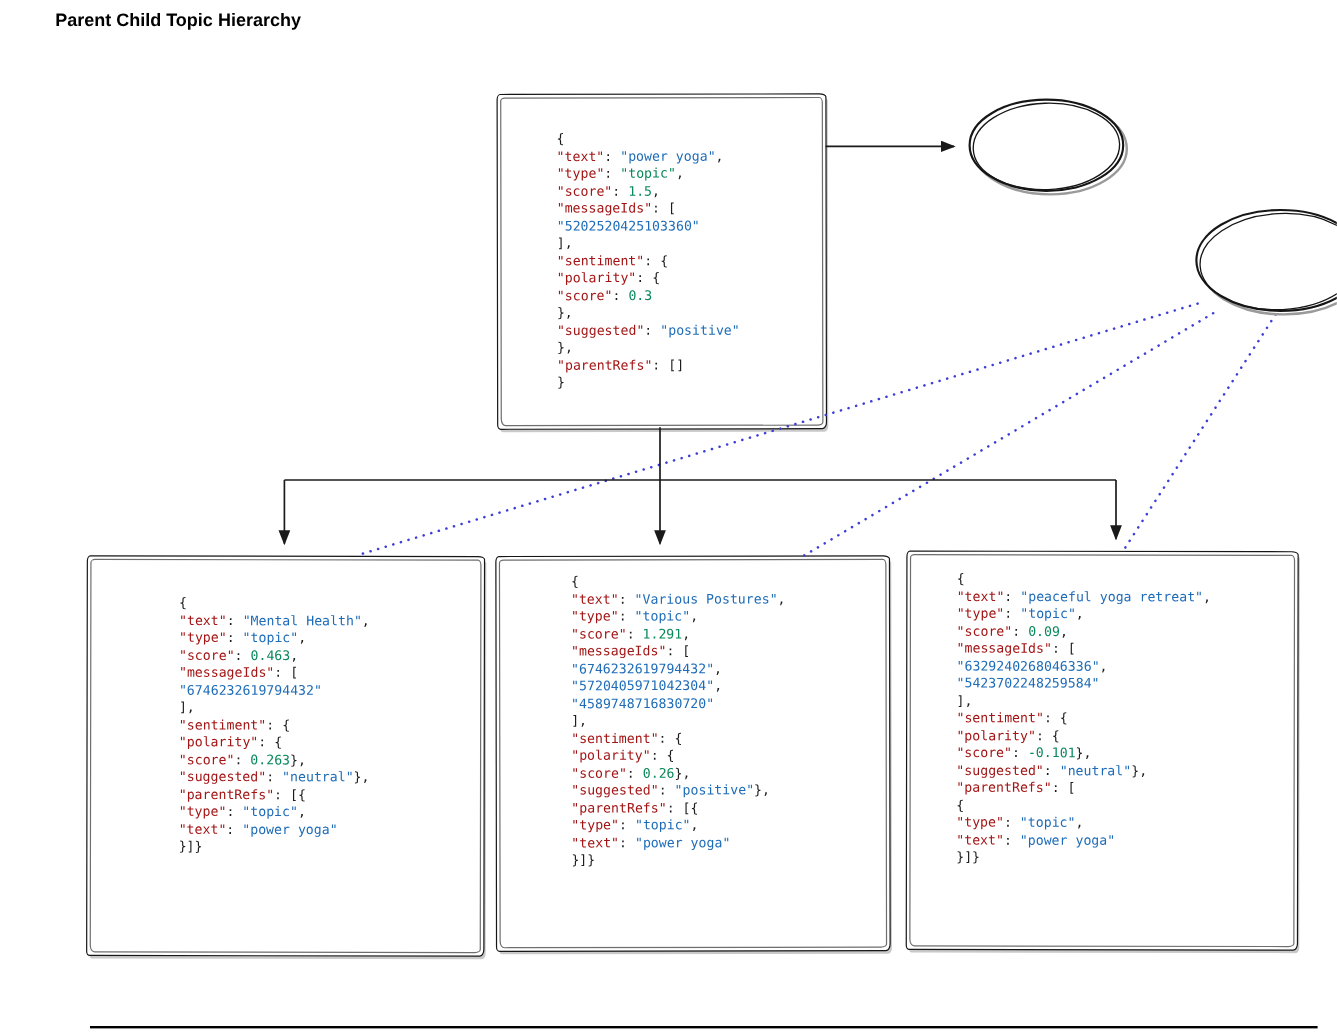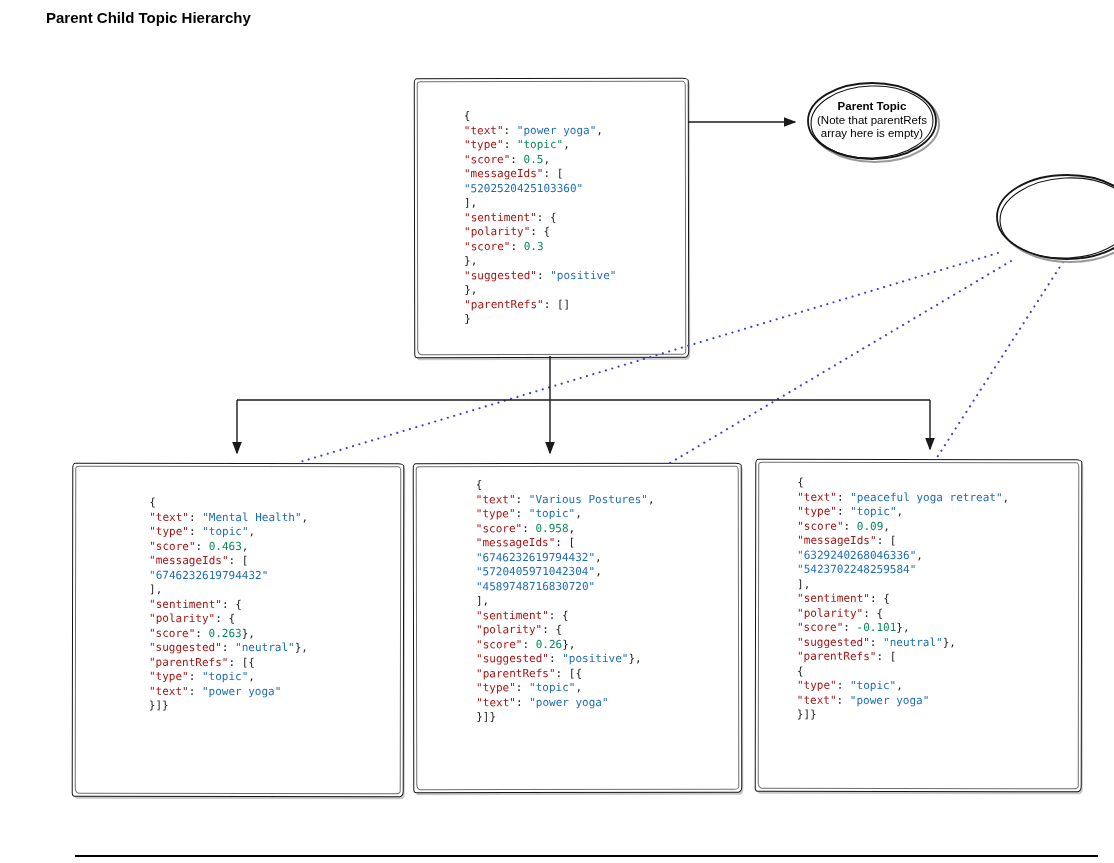--- a/index.html
+++ b/index.html
@@ -33,21 +33,21 @@
 
 <div class="canvas">
 
   <div class="page-title">Parent Child Topic Hierarchy</div>
 
   <div class="node" style="left:382px;top:78px;width:273px;height:278px;transform:rotate(-0.1deg);">
     <div class="code" style="left:49px;top:30px;">
         <div class="code-line"><span class="c-pln">{</span></div>
         <div class="code-line"><span class="c-key">"text"</span><span class="c-pln">: </span><span class="c-str">"power yoga"</span><span class="c-pln">,</span></div>
         <div class="code-line"><span class="c-key">"type"</span><span class="c-pln">: </span><span class="c-num">"topic"</span><span class="c-pln">,</span></div>
-        <div class="code-line"><span class="c-key">"score"</span><span class="c-pln">: </span><span class="c-num">0.5</span><span class="c-pln">,</span></div>
+        <div class="code-line"><span class="c-key">"score"</span><span class="c-pln">: </span><span class="c-num">1.5</span><span class="c-pln">,</span></div>
         <div class="code-line"><span class="c-key">"messageIds"</span><span class="c-pln">: [</span></div>
         <div class="code-line"><span class="c-str">"5202520425103360"</span></div>
         <div class="code-line"><span class="c-pln">],</span></div>
         <div class="code-line"><span class="c-key">"sentiment"</span><span class="c-pln">: {</span></div>
         <div class="code-line"><span class="c-key">"polarity"</span><span class="c-pln">: {</span></div>
         <div class="code-line"><span class="c-key">"score"</span><span class="c-pln">: </span><span class="c-num">0.3</span></div>
         <div class="code-line"><span class="c-pln">},</span></div>
         <div class="code-line"><span class="c-key">"suggested"</span><span class="c-pln">: </span><span class="c-str">"positive"</span></div>
         <div class="code-line"><span class="c-pln">},</span></div>
         <div class="code-line"><span class="c-key">"parentRefs"</span><span class="c-pln">: []</span></div>
@@ -73,21 +73,21 @@
         <div class="code-line"><span class="c-key">"text"</span><span class="c-pln">: </span><span class="c-str">"power yoga"</span></div>
         <div class="code-line"><span class="c-pln">}]}</span></div>
       </div>
   </div>
 
   <div class="node" style="left:381px;top:463px;width:327px;height:328px;transform:rotate(-0.1deg);">
     <div class="code" style="left:62px;top:14px;">
         <div class="code-line"><span class="c-pln">{</span></div>
         <div class="code-line"><span class="c-key">"text"</span><span class="c-pln">: </span><span class="c-str">"Various Postures"</span><span class="c-pln">,</span></div>
         <div class="code-line"><span class="c-key">"type"</span><span class="c-pln">: </span><span class="c-str">"topic"</span><span class="c-pln">,</span></div>
-        <div class="code-line"><span class="c-key">"score"</span><span class="c-pln">: </span><span class="c-num">0.958</span><span class="c-pln">,</span></div>
+        <div class="code-line"><span class="c-key">"score"</span><span class="c-pln">: </span><span class="c-num">1.291</span><span class="c-pln">,</span></div>
         <div class="code-line"><span class="c-key">"messageIds"</span><span class="c-pln">: [</span></div>
         <div class="code-line"><span class="c-str">"6746232619794432"</span><span class="c-pln">,</span></div>
         <div class="code-line"><span class="c-str">"5720405971042304"</span><span class="c-pln">,</span></div>
         <div class="code-line"><span class="c-str">"4589748716830720"</span></div>
         <div class="code-line"><span class="c-pln">],</span></div>
         <div class="code-line"><span class="c-key">"sentiment"</span><span class="c-pln">: {</span></div>
         <div class="code-line"><span class="c-key">"polarity"</span><span class="c-pln">: {</span></div>
         <div class="code-line"><span class="c-key">"score"</span><span class="c-pln">: </span><span class="c-num">0.26</span><span class="c-pln">},</span></div>
         <div class="code-line"><span class="c-key">"suggested"</span><span class="c-pln">: </span><span class="c-str">"positive"</span><span class="c-pln">},</span></div>
         <div class="code-line"><span class="c-key">"parentRefs"</span><span class="c-pln">: [{</span></div>
@@ -147,20 +147,16 @@
       <ellipse cx="840" cy="122" rx="61" ry="36" fill="none" stroke="#161616" stroke-width="1.1" transform="rotate(-2 840 122)"></ellipse>
     </g>
 
     <g>
       <ellipse cx="1038" cy="220" rx="70" ry="42" fill="none" stroke="#9a9a9a" stroke-width="2"></ellipse>
       <ellipse cx="1035" cy="217" rx="70" ry="42" fill="#fff" stroke="#161616" stroke-width="1.8"></ellipse>
       <ellipse cx="1035" cy="218" rx="67" ry="40" fill="none" stroke="#161616" stroke-width="1.1" transform="rotate(-3 1035 218)"></ellipse>
     </g>
   </svg>
 
-  <div class="callout-text" style="left:780px;top:100px;width:120px;">
-    <div class="c-title">Parent Topic</div>
-    <div class="c-note">(Note that parentRefs array here is empty)</div>
-  </div>
 
 
   <div class="divider"></div>
 </div>
 
 </body></html>

